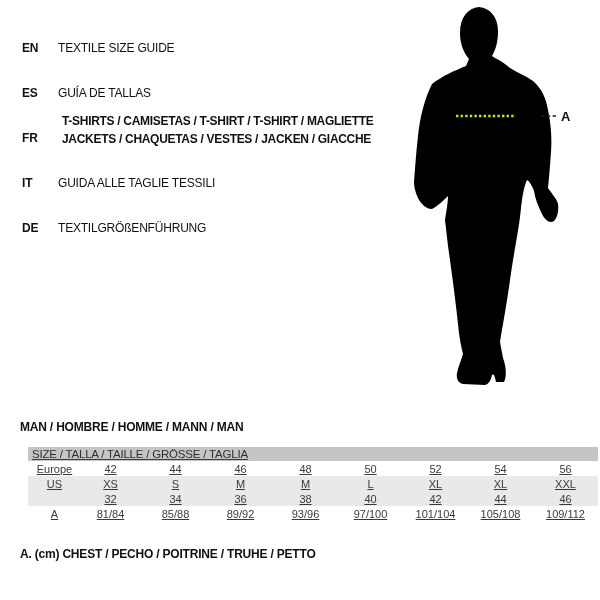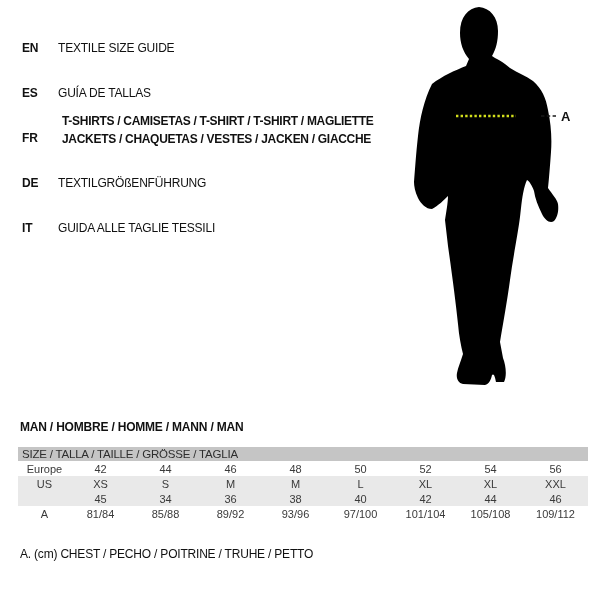--- a/index.html
+++ b/index.html
@@ -15,57 +15,57 @@
   .lang-label{font-size:12px;font-weight:400;letter-spacing:-0.2px;white-space:nowrap;}
   
   .categories{position:absolute;left:22px;top:112px;}
   .category-line{font-size:12px;font-weight:700;letter-spacing:-0.3px;line-height:18px;white-space:nowrap;margin-left:40px;}
   
   .figure{position:absolute;left:370px;top:5px;}
   
   .section-title{position:absolute;left:20px;top:420px;font-size:12px;font-weight:700;letter-spacing:-0.2px;white-space:nowrap;}
   
   .size-table{
-    position:absolute;left:18px;top:447px;width:570px;
+    position:absolute;left:28px;top:447px;width:570px;
     border-collapse:collapse;table-layout:fixed;
-    font-size:11px;color:#3a3a3a;
+    font-size:11px;color:#3a3a3a;text-decoration:underline;
   }
   .size-table th{
     background:#c5c5c5;text-align:left;font-weight:400;font-size:11.5px;color:#2e2e2e;
     height:14px;padding:0 0 0 4px;letter-spacing:-0.2px;
   }
   .size-table td{height:15px;text-align:center;padding:0;font-weight:400;}
   .size-table td.row-label{text-align:center;padding-left:3px;}
   .size-table tr.shade{background:#e9e9e9;}
   .size-table col.label-col{width:50px;}
   
-  .footnote{position:absolute;left:20px;top:547px;font-size:12px;font-weight:400;letter-spacing:-0.2px;white-space:nowrap;}
+  .footnote{position:absolute;left:20px;top:547px;font-size:12px;font-weight:700;letter-spacing:-0.2px;white-space:nowrap;}
 </style>
 </head>
 <body>
 
 <div class="lang-list">
     <div class="lang-row">
       <span class="lang-code">EN</span>
       <span class="lang-label">TEXTILE SIZE GUIDE</span>
     </div>
     <div class="lang-row">
       <span class="lang-code">ES</span>
       <span class="lang-label">GUÍA DE TALLAS</span>
     </div>
     <div class="lang-row">
       <span class="lang-code">FR</span>
     </div>
     <div class="lang-row">
+      <span class="lang-code">IT</span>
+      <span class="lang-label">GUIDA ALLE TAGLIE TESSILI</span>
+    </div>
+    <div class="lang-row">
       <span class="lang-code">DE</span>
       <span class="lang-label">TEXTILGRÖßENFÜHRUNG</span>
-    </div>
-    <div class="lang-row">
-      <span class="lang-code">IT</span>
-      <span class="lang-label">GUIDA ALLE TAGLIE TESSILI</span>
     </div>
   </div>
 
 <div class="categories">
   <div class="category-line">T-SHIRTS / CAMISETAS / T-SHIRT / T-SHIRT / MAGLIETTE</div>
   <div class="category-line">JACKETS / CHAQUETAS / VESTES / JACKEN / GIACCHE</div>
 </div>
 
 <svg class="figure" width="205" height="395" viewBox="0 0 205 395" xmlns="http://www.w3.org/2000/svg">
   <path d="M109 2
@@ -149,21 +149,21 @@
         <td>S</td>
         <td>M</td>
         <td>M</td>
         <td>L</td>
         <td>XL</td>
         <td>XL</td>
         <td>XXL</td>
       </tr>
       <tr class="shade">
         <td class="row-label"></td>
-        <td>45</td>
+        <td>32</td>
         <td>34</td>
         <td>36</td>
         <td>38</td>
         <td>40</td>
         <td>42</td>
         <td>44</td>
         <td>46</td>
       </tr>
       <tr>
         <td class="row-label">A</td>

